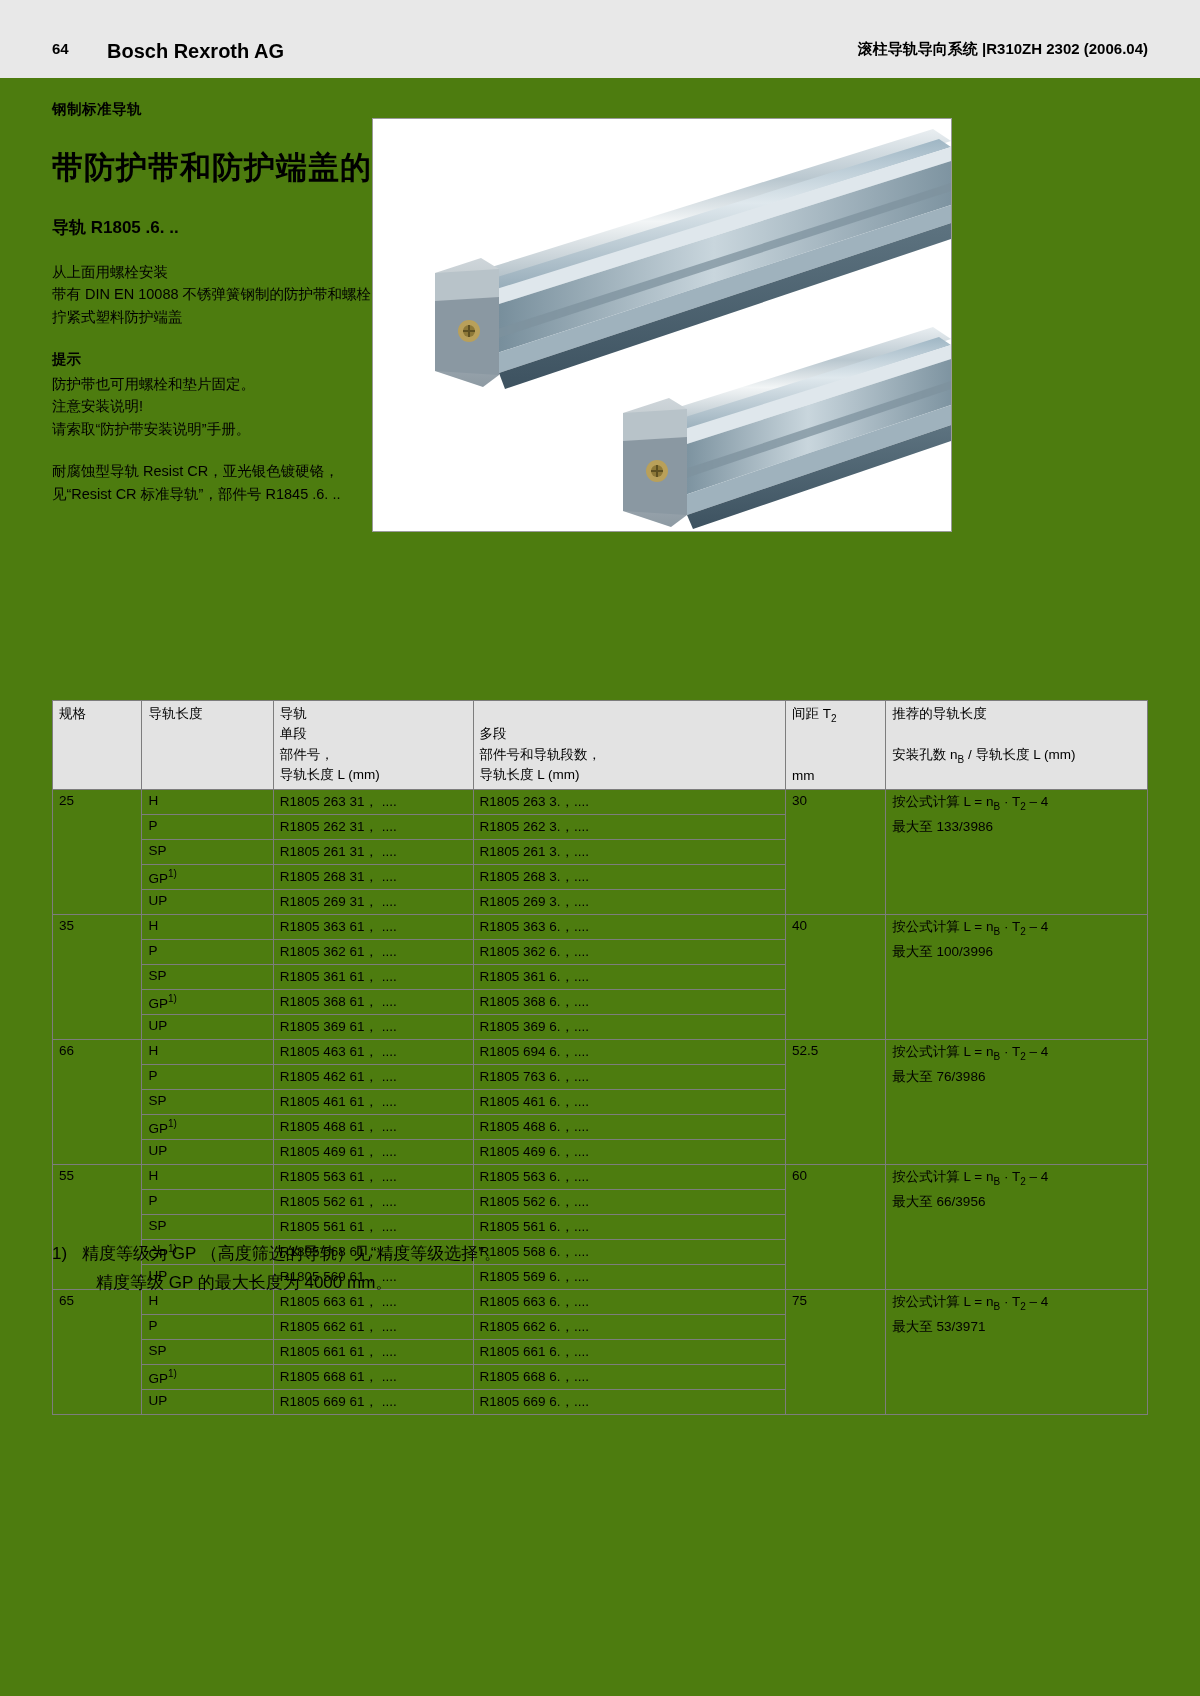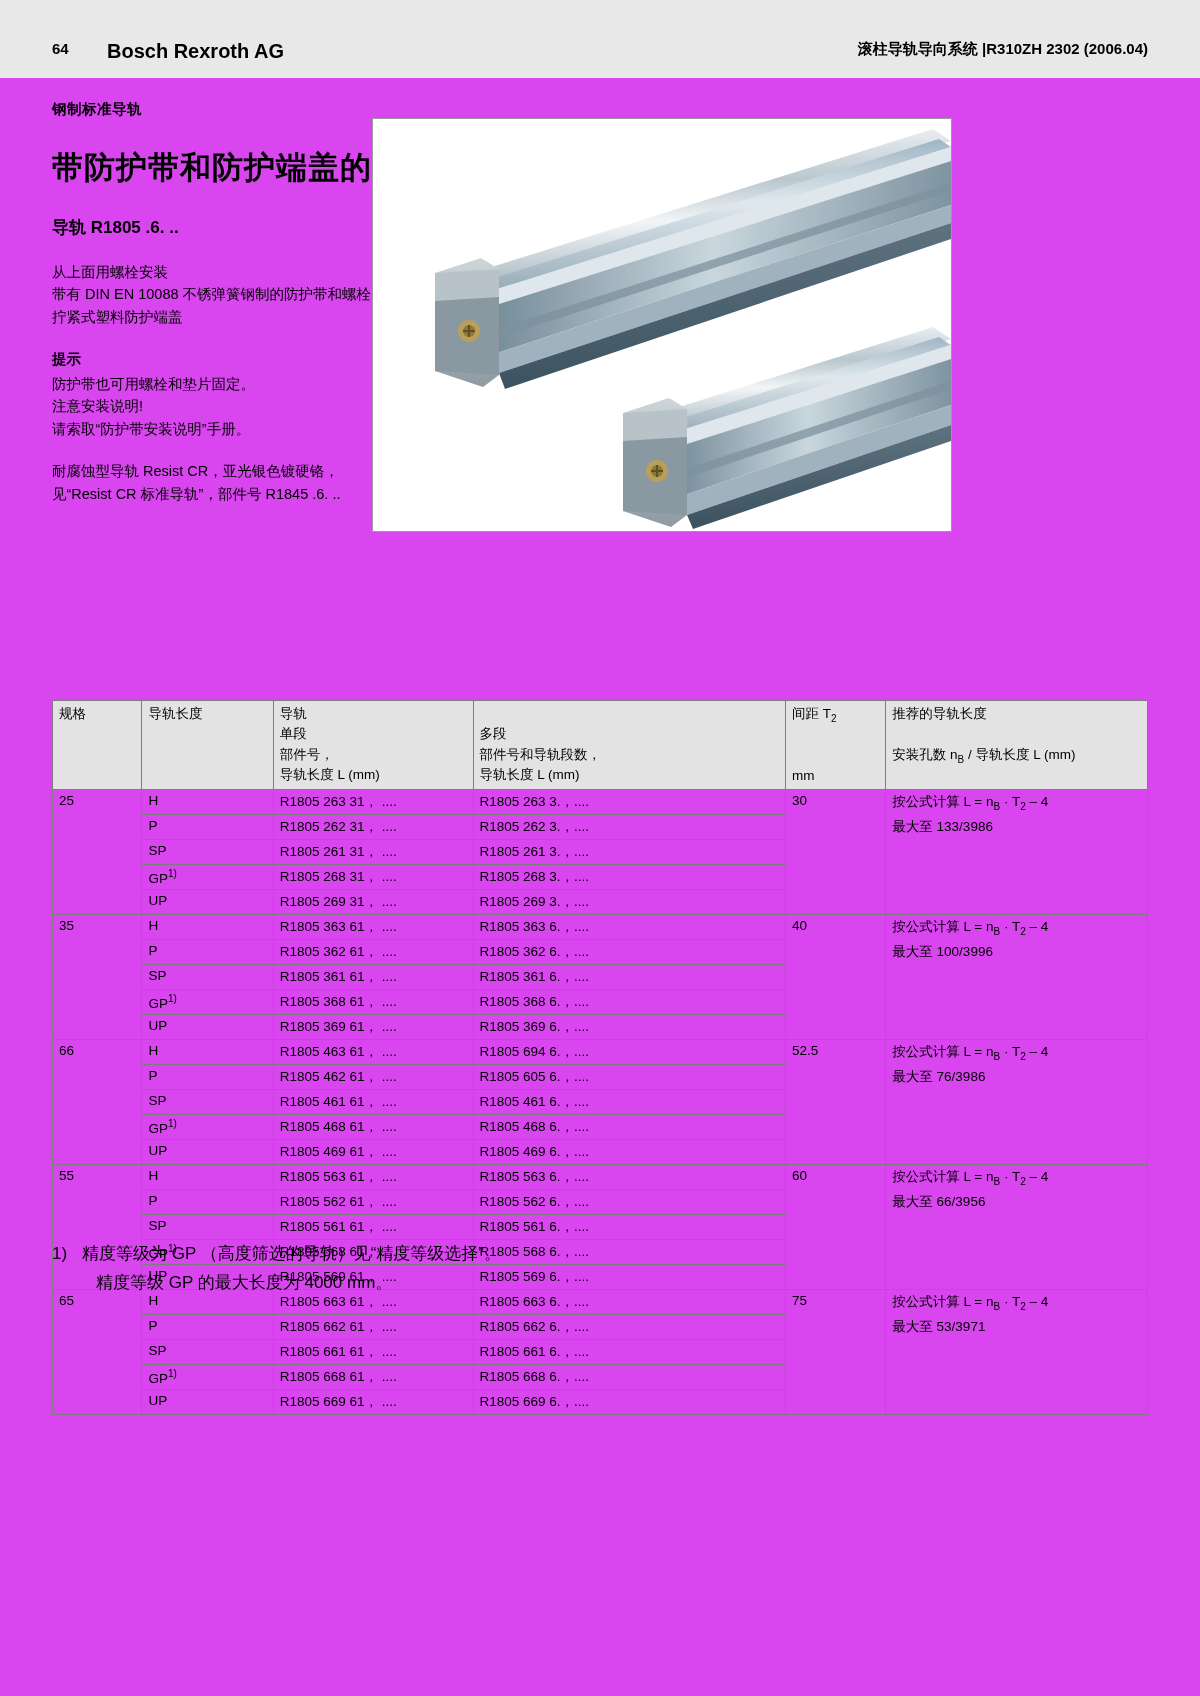--- a/index.html
+++ b/index.html
@@ -12,21 +12,21 @@
     height: 1696px;
     font-family: "Liberation Sans", sans-serif;
     color: #000000;
     position: relative;
     overflow: hidden;
   }
   .page {
     position: relative;
     width: 1200px;
     height: 1696px;
-    background: #d946ef;
+    background: #4d7c0f;
   }
   
   .header {
     position: absolute;
     left: 0; top: 0;
     width: 1200px;
     height: 78px;
     background: #e8e8e8;
   }
   .header-inner {
@@ -369,21 +369,21 @@
             <td class="col-multi nowrap">R1805 694 6.，....</td>
             <td class="t2-cell col-t2" rowspan="5">52.5</td>
             <td class="rec-cell col-rec" rowspan="5">
               <div class="rec-line1 nowrap">按公式计算 L = n<span class="sub">B</span> · T<span class="sub">2</span> – 4</div>
               <div>最大至 76/3986</div>
             </td>
           </tr>
           <tr>
             <td class="col-acc">P</td>
             <td class="col-single nowrap">R1805 462 61，  ....</td>
-            <td class="col-multi nowrap">R1805 605 6.，....</td>
+            <td class="col-multi nowrap">R1805 763 6.，....</td>
           </tr>
           <tr>
             <td class="col-acc">SP</td>
             <td class="col-single nowrap">R1805 461 61，  ....</td>
             <td class="col-multi nowrap">R1805 461 6.，....</td>
           </tr>
           <tr>
             <td class="col-acc">GP<span class="sup">1)</span></td>
             <td class="col-single nowrap">R1805 468 61，  ....</td>
             <td class="col-multi nowrap">R1805 468 6.，....</td>

